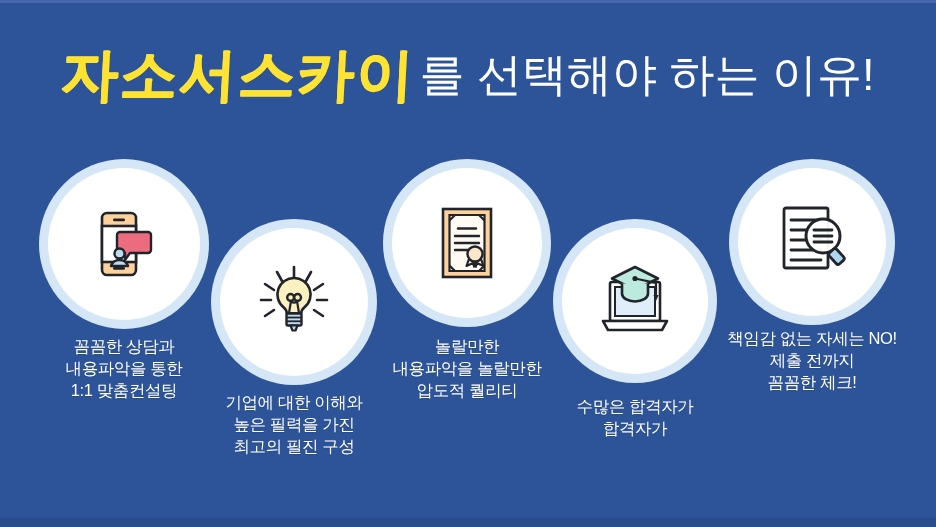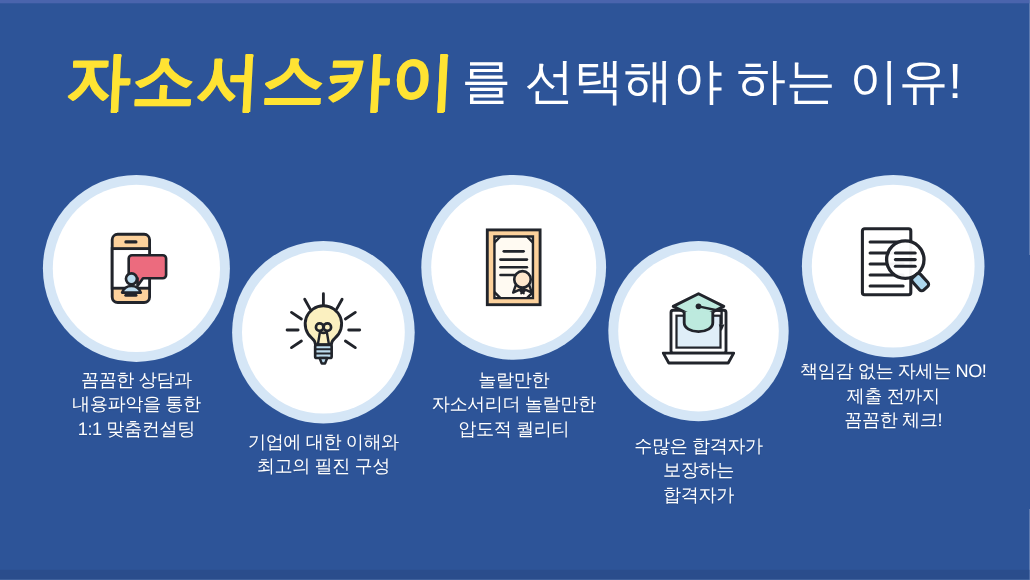--- a/index.html
+++ b/index.html
@@ -168,20 +168,21 @@
           <path d="M39 41 l-2 12 M45 41 l2 12" stroke="#21242b" stroke-width="2.2" fill="none"></path>
           <rect x="34.5" y="53.5" width="15" height="12" rx="1.5" fill="#bcdcef" stroke="#21242b" stroke-width="2.4"></rect>
           <line x1="34.8" y1="57.5" x2="49.2" y2="57.5" stroke="#21242b" stroke-width="1.8"></line>
           <line x1="34.8" y1="61.3" x2="49.2" y2="61.3" stroke="#21242b" stroke-width="1.8"></line>
           <path d="M38.5 65.5 h7 l-2 5 h-3 z" fill="#bcdcef" stroke="#21242b" stroke-width="2.2" stroke-linejoin="round"></path>
         </svg>
       </span>
     </div>
     <div class="caption">
       <div>기업에 대한 이해와</div>
+      <div>높은 필력을 가진</div>
       <div>최고의 필진 구성</div>
     </div>
   </div>
 
   <div class="feature" id="feat-3">
     <div class="bubble">
       <span>
         <svg class="icon-svg" width="80" height="80" viewBox="0 0 80 80">
           <rect x="16" y="6" width="48" height="68" fill="#fcd19c" stroke="#21242b" stroke-width="2.6"></rect>
           <path d="M22.5 12 h35 v56 h-35 z" fill="#fffaf2" stroke="#21242b" stroke-width="2.2"></path>
@@ -193,21 +194,21 @@
             <line x1="28" y1="47" x2="46" y2="47"></line>
           </g>
           <path d="M43 53 l-3.5 10 l5.5 -2.5 l4 3 z" fill="#fde6cc" stroke="#21242b" stroke-width="2.2" stroke-linejoin="round"></path>
           <path d="M53 53 l3.5 10 l-5.5 -2.5 l-4 3 z" fill="#fde6cc" stroke="#21242b" stroke-width="2.2" stroke-linejoin="round"></path>
           <circle cx="48" cy="51" r="7.5" fill="#fde6cc" stroke="#21242b" stroke-width="2.4"></circle>
         </svg>
       </span>
     </div>
     <div class="caption">
       <div>놀랄만한</div>
-      <div>자소서리더 놀랄만한</div>
+      <div>내용파악을 놀랄만한</div>
       <div>압도적 퀄리티</div>
     </div>
   </div>
 
   <div class="feature" id="feat-4">
     <div class="bubble">
       <span>
         <svg class="icon-svg" width="86" height="86" viewBox="0 0 86 86">
           <rect x="18" y="24" width="50" height="39" rx="2" fill="#ffffff" stroke="#21242b" stroke-width="2.6"></rect>
           <rect x="23" y="29" width="40" height="29" fill="#dfeef8" stroke="#21242b" stroke-width="2"></rect>
@@ -215,21 +216,20 @@
           <path d="M43 9 L66 20.5 L43 32 L20 20.5 z" fill="#bdeade" stroke="#21242b" stroke-width="2.6" stroke-linejoin="round"></path>
           <path d="M30 25.5 v10 c0 4.6 5.8 8 13 8 s13 -3.4 13 -8 v-10" fill="#bdeade" stroke="#21242b" stroke-width="2.6" stroke-linejoin="round"></path>
           <circle cx="43" cy="20.5" r="2.6" fill="#21242b"></circle>
           <path d="M43 20.5 L64 25 v12" stroke="#21242b" stroke-width="2.2" fill="none"></path>
           <path d="M61.4 37 h5.2 l-2.6 6 z" fill="#21242b"></path>
         </svg>
       </span>
     </div>
     <div class="caption">
       <div>수많은 합격자가</div>
-      <div>보장하는</div>
       <div>합격자가</div>
     </div>
   </div>
 
   <div class="feature" id="feat-5">
     <div class="bubble">
       <span>
         <svg class="icon-svg" width="84" height="84" viewBox="0 0 84 84">
           <rect x="14" y="8" width="44" height="60" rx="2" fill="#ffffff" stroke="#21242b" stroke-width="2.8"></rect>
           <g stroke="#21242b" stroke-width="2.8" stroke-linecap="round">

